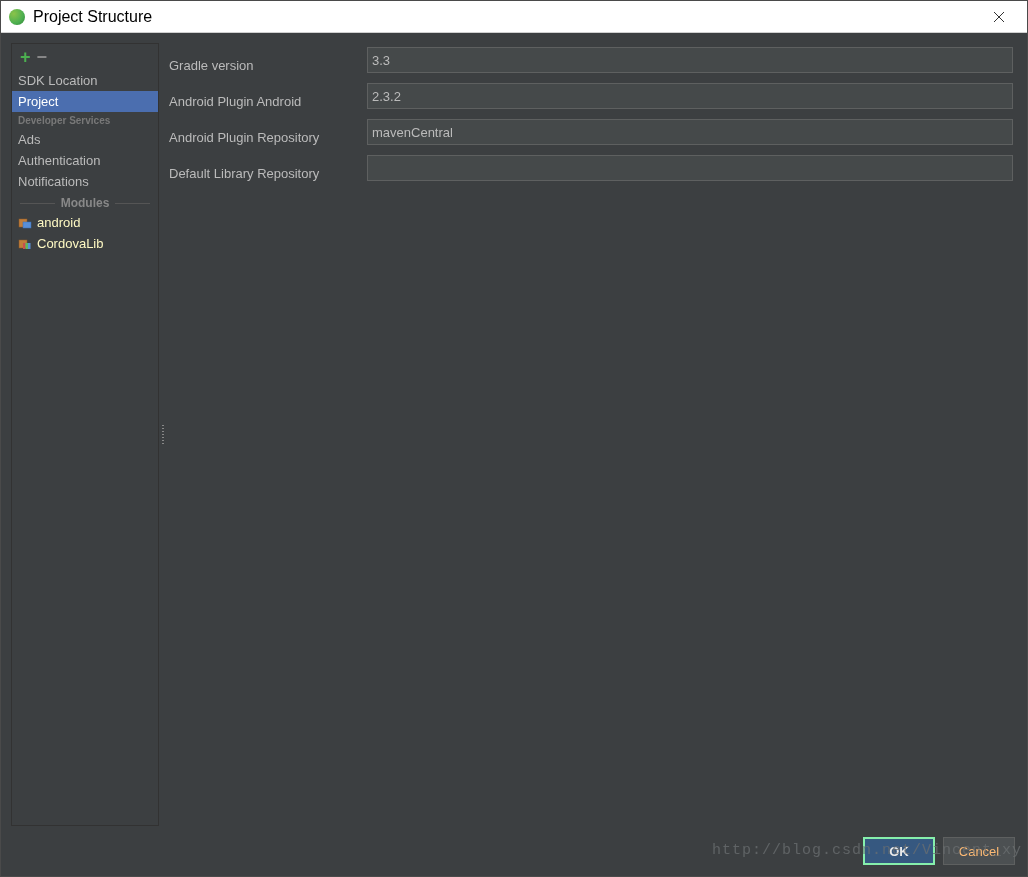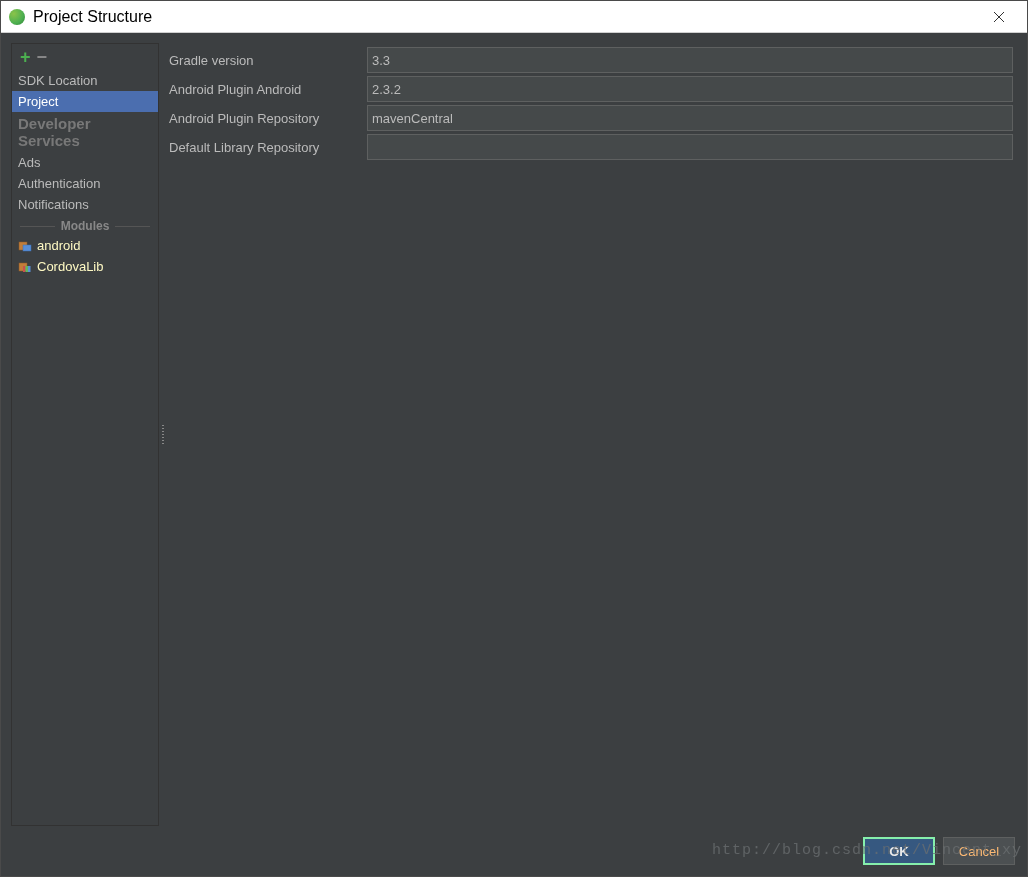--- a/index.html
+++ b/index.html
@@ -99,21 +99,21 @@
       color: #bbbbbb;
       cursor: pointer;
       white-space: nowrap;
     }
     .sidebar-item.selected {
       background: #4b6eaf;
       color: #ffffff;
     }
     .sidebar-header {
       padding: 3px 6px;
-      font-size: 15px;
+      font-size: 10px;
       color: #787878;
       font-weight: bold;
       cursor: default;
     }
     .sidebar-section-header {
       display: flex;
       align-items: center;
       padding: 4px 2px 2px 2px;
       font-size: 12px;
       color: #888;
@@ -166,22 +166,22 @@
       height: 20px;
       background-image: linear-gradient(#888 50%, transparent 50%);
       background-size: 2px 3px;
     }
     .form-panel {
       flex: 1;
       padding: 4px 4px 4px 0;
     }
     .form-row {
       display: flex;
-      align-items: center;
-      margin-bottom: 3px;
+      align-items: flex-end;
+      margin-bottom: 10px;
     }
     .form-label {
       width: 200px;
       font-size: 13px;
       color: #bbbbbb;
       padding-left: 2px;
     }
     .form-input {
       flex: 1;
       height: 26px;

